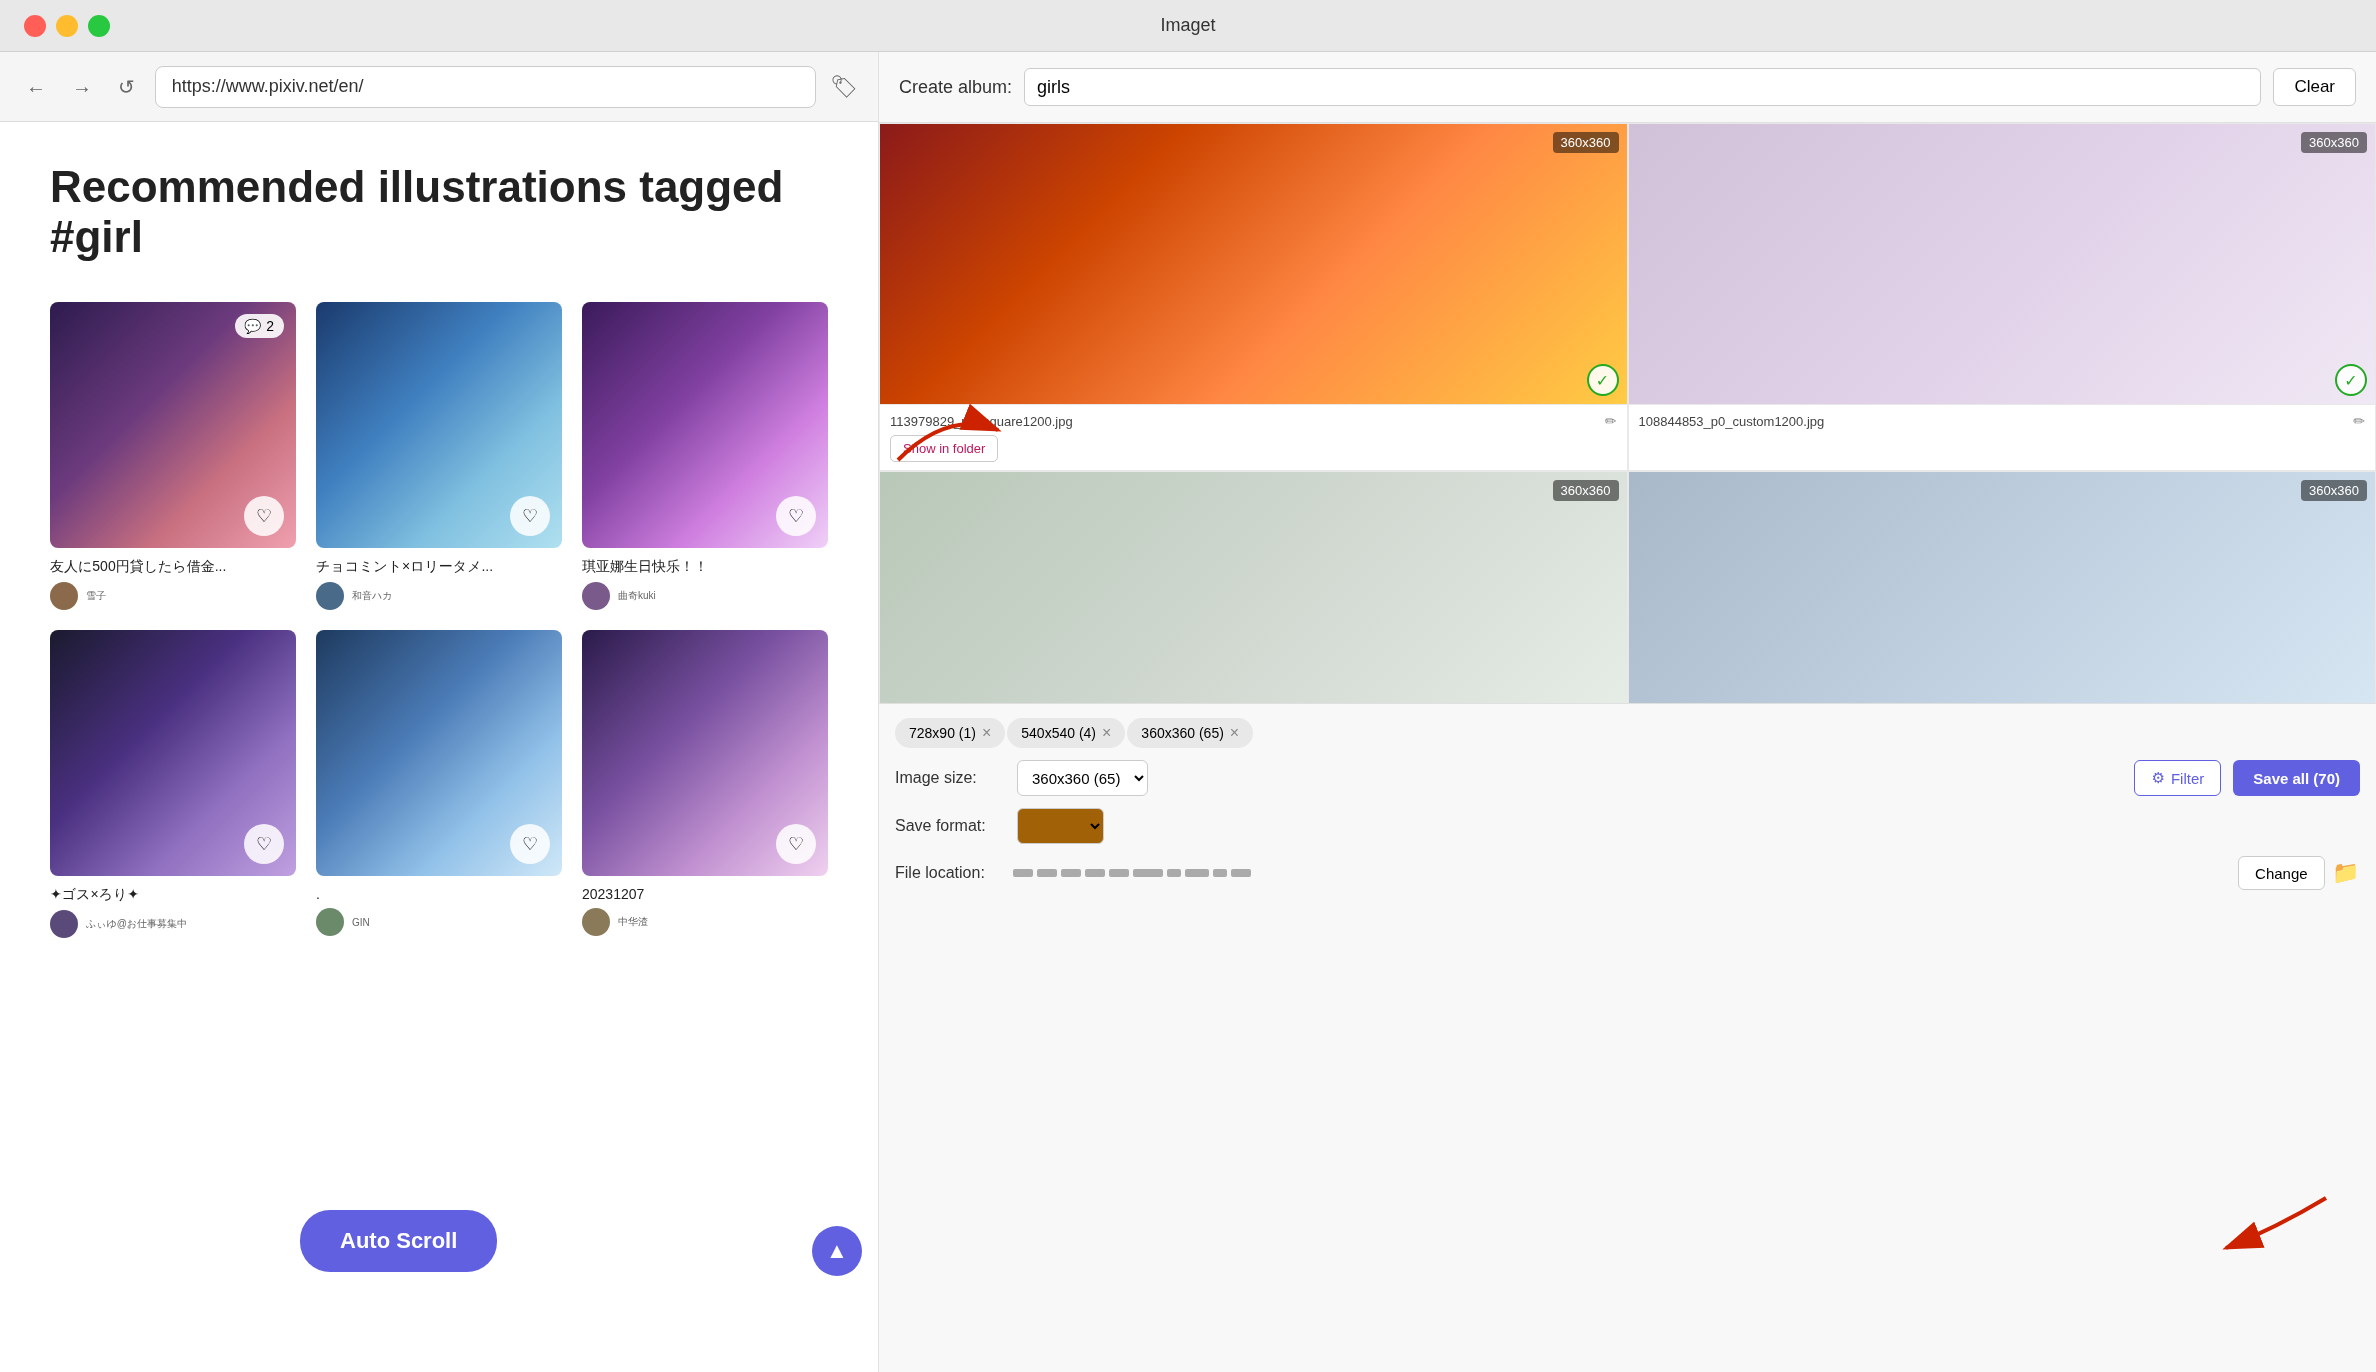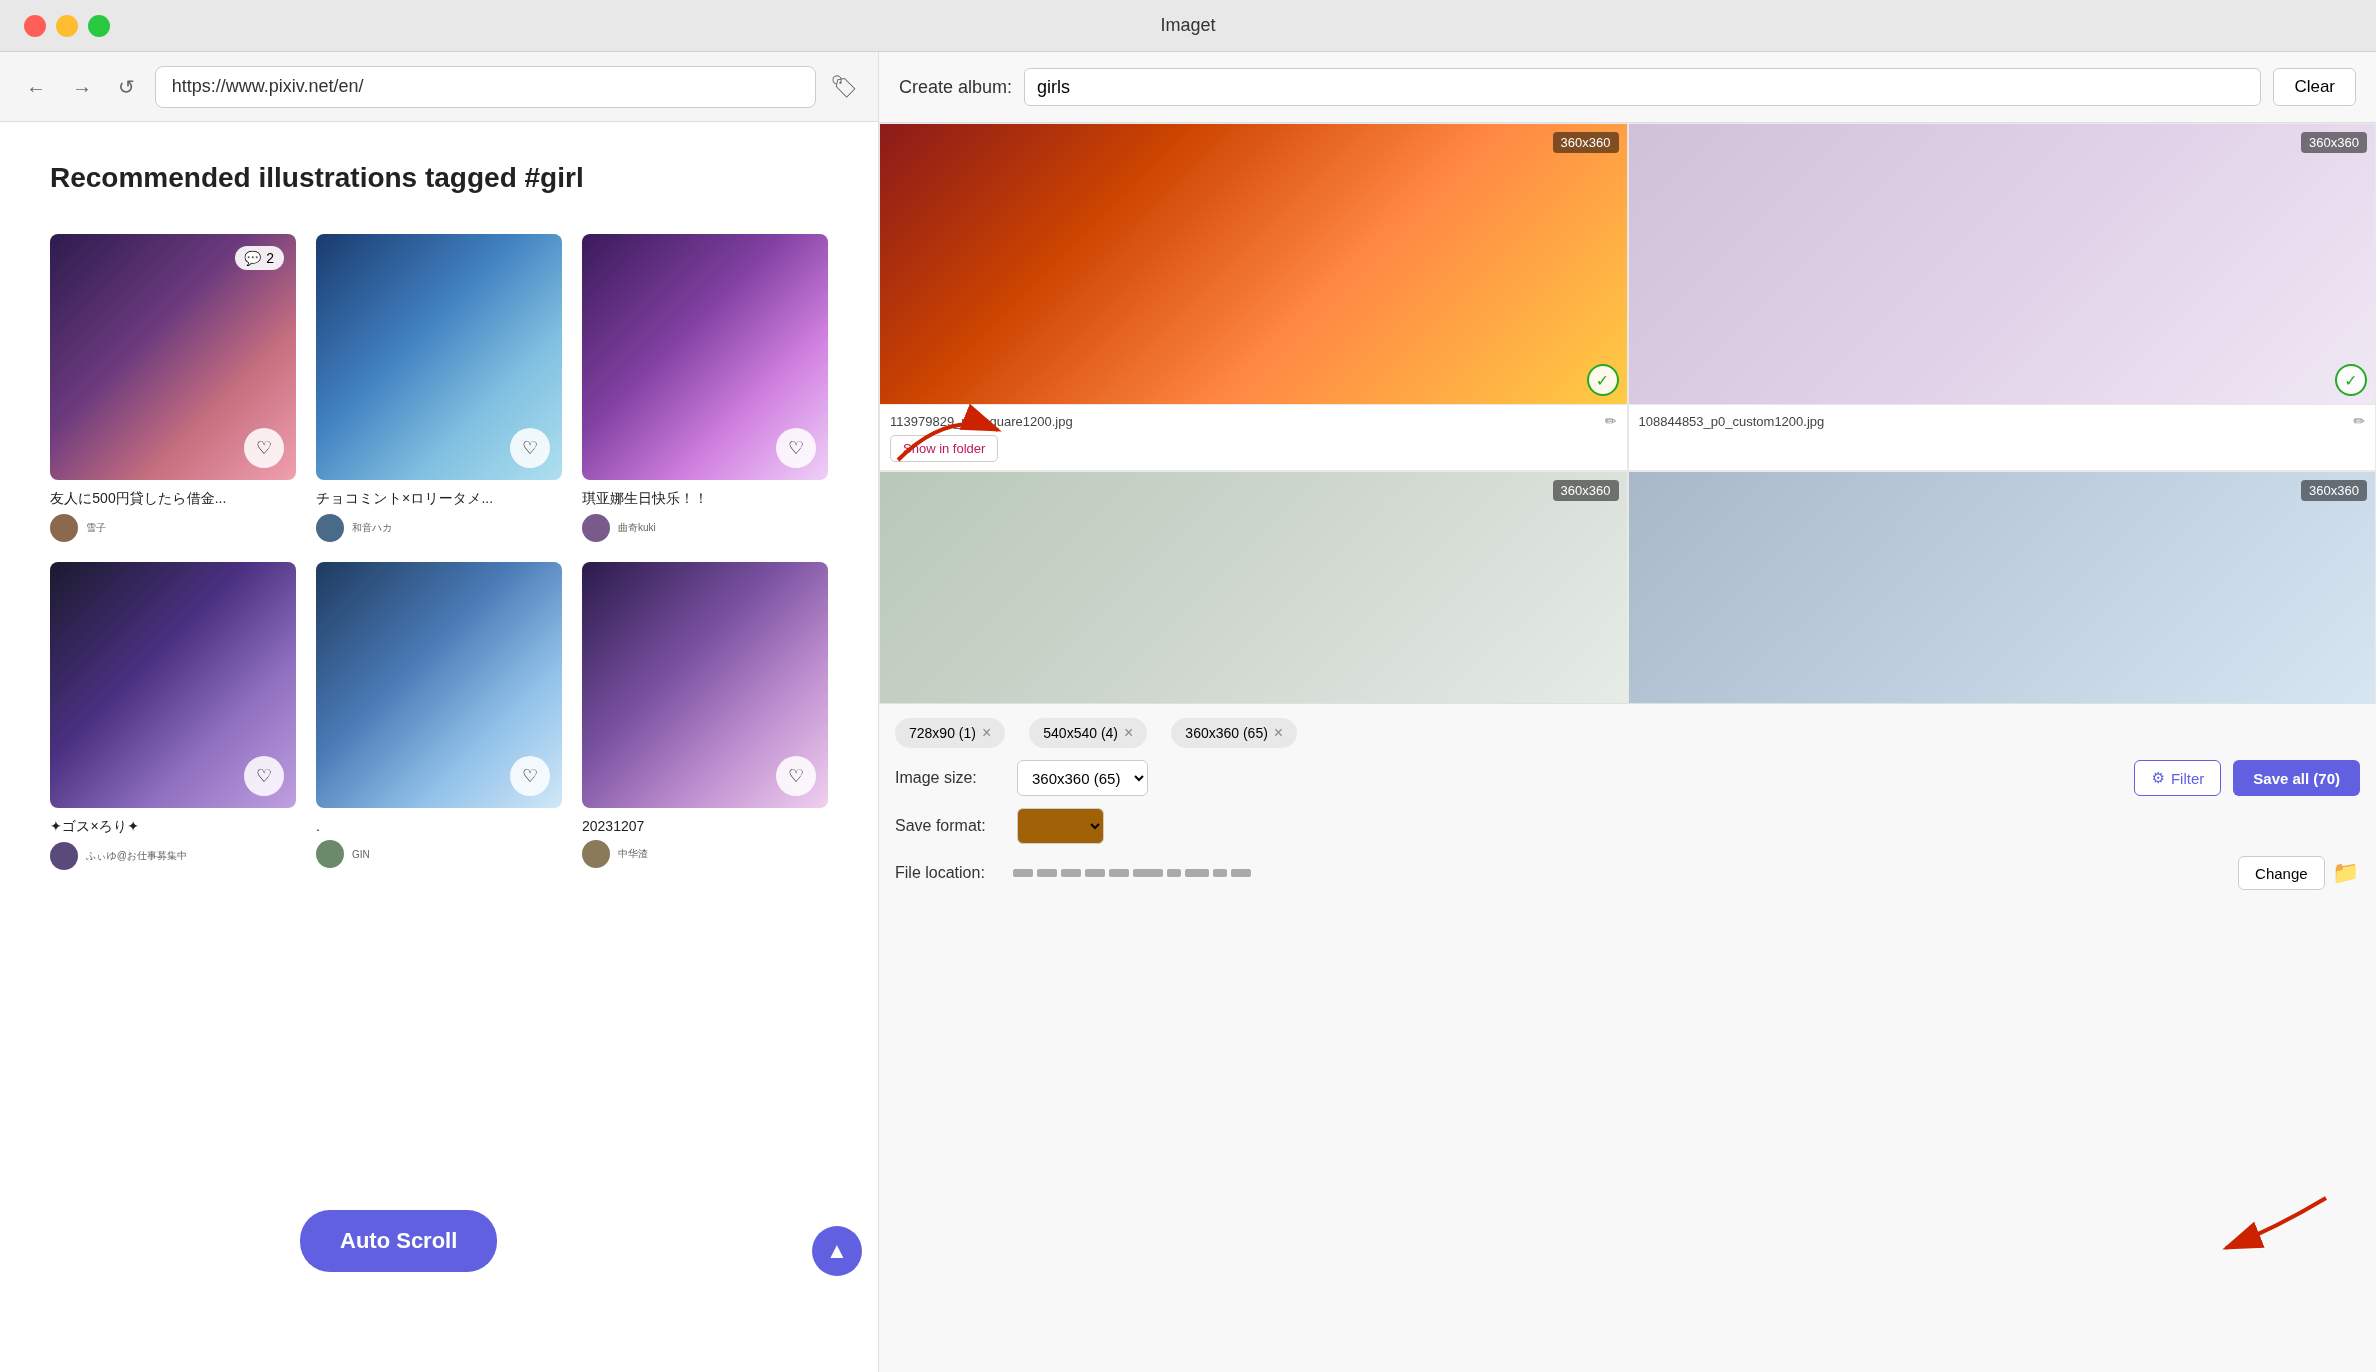--- a/index.html
+++ b/index.html
@@ -84,21 +84,21 @@
     .browser-content {
       width: 878px;
       background: white;
       overflow: hidden;
       position: relative;
     }
     .browser-inner {
       padding: 40px 50px;
     }
     .section-title {
-      font-size: 28px;
+      font-size: 44px;
       font-weight: 700;
       color: #222;
       margin-bottom: 40px;
     }
     .image-grid {
       display: grid;
       grid-template-columns: repeat(3, 1fr);
       gap: 20px;
     }
     .image-card {
@@ -314,21 +314,21 @@
     }
 
     
     .panel-bottom {
       background: #f8f8f8;
       border-top: 1px solid #e0e0e0;
       padding: 14px 16px;
     }
     .size-tags {
       display: flex;
-      gap: 24px;
+      gap: 2px;
       flex-wrap: wrap;
       margin-bottom: 12px;
     }
     .size-tag {
       background: #e8e8e8;
       border-radius: 20px;
       padding: 6px 14px;
       font-size: 14px;
       display: flex;
       align-items: center;

